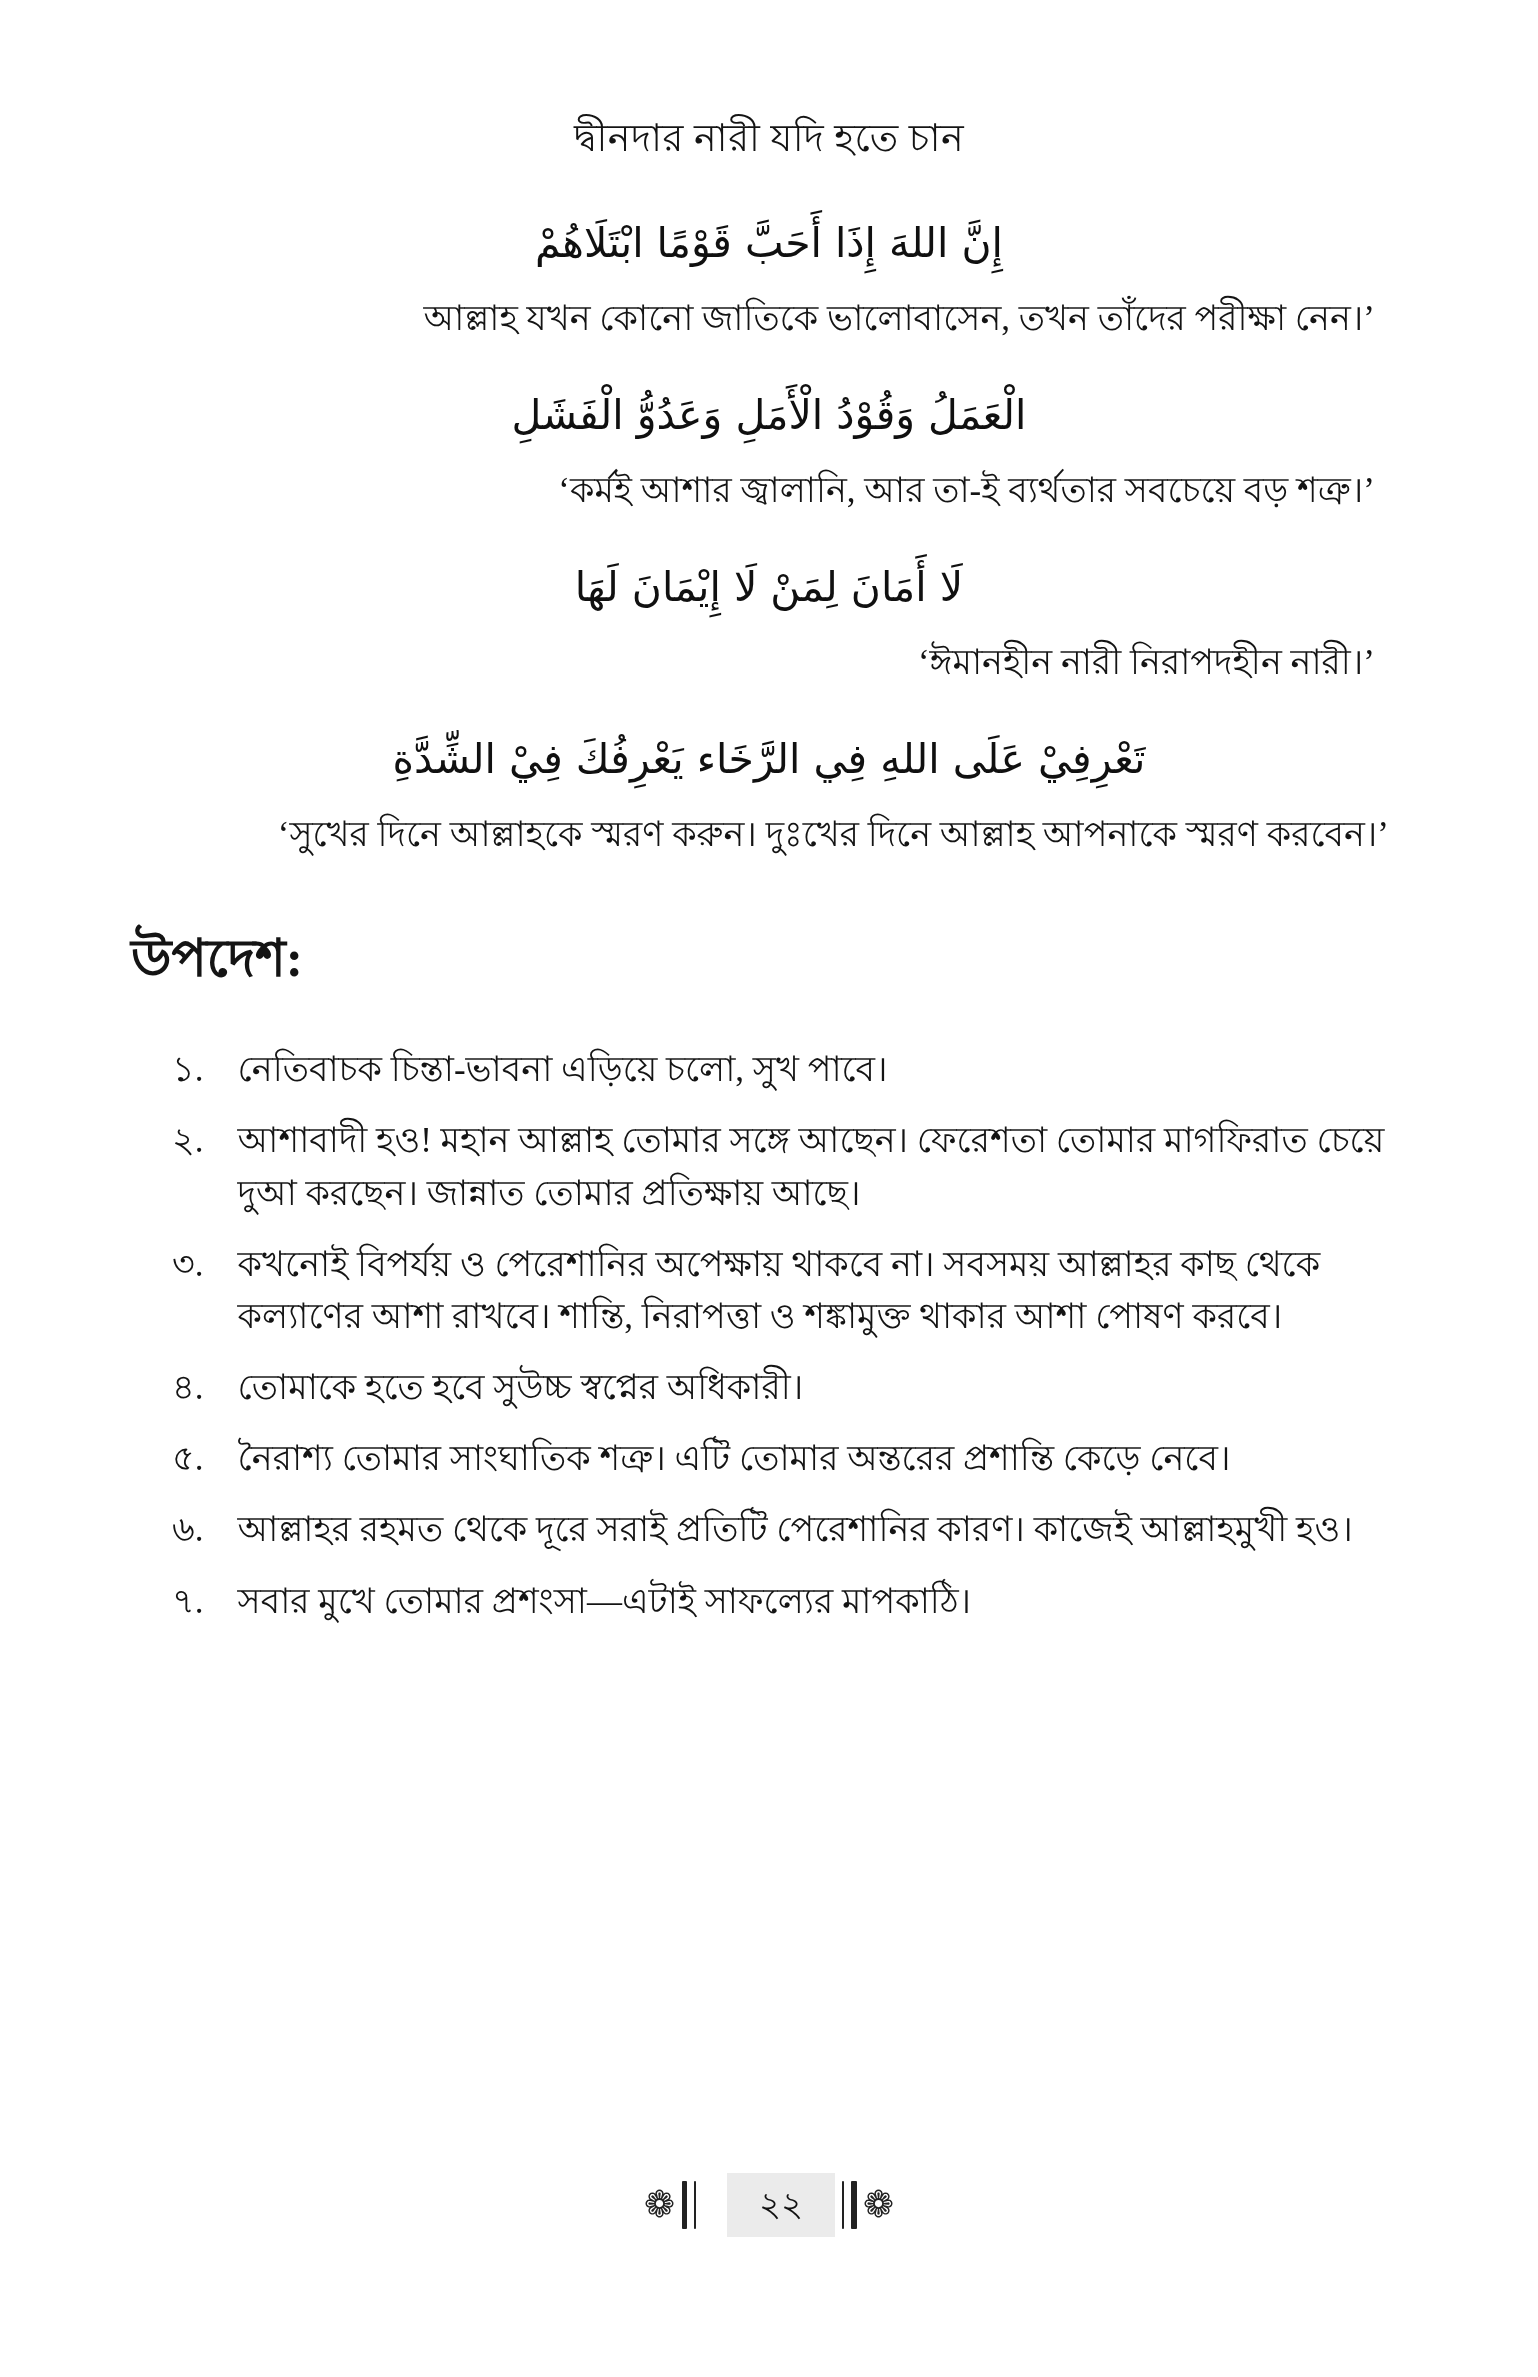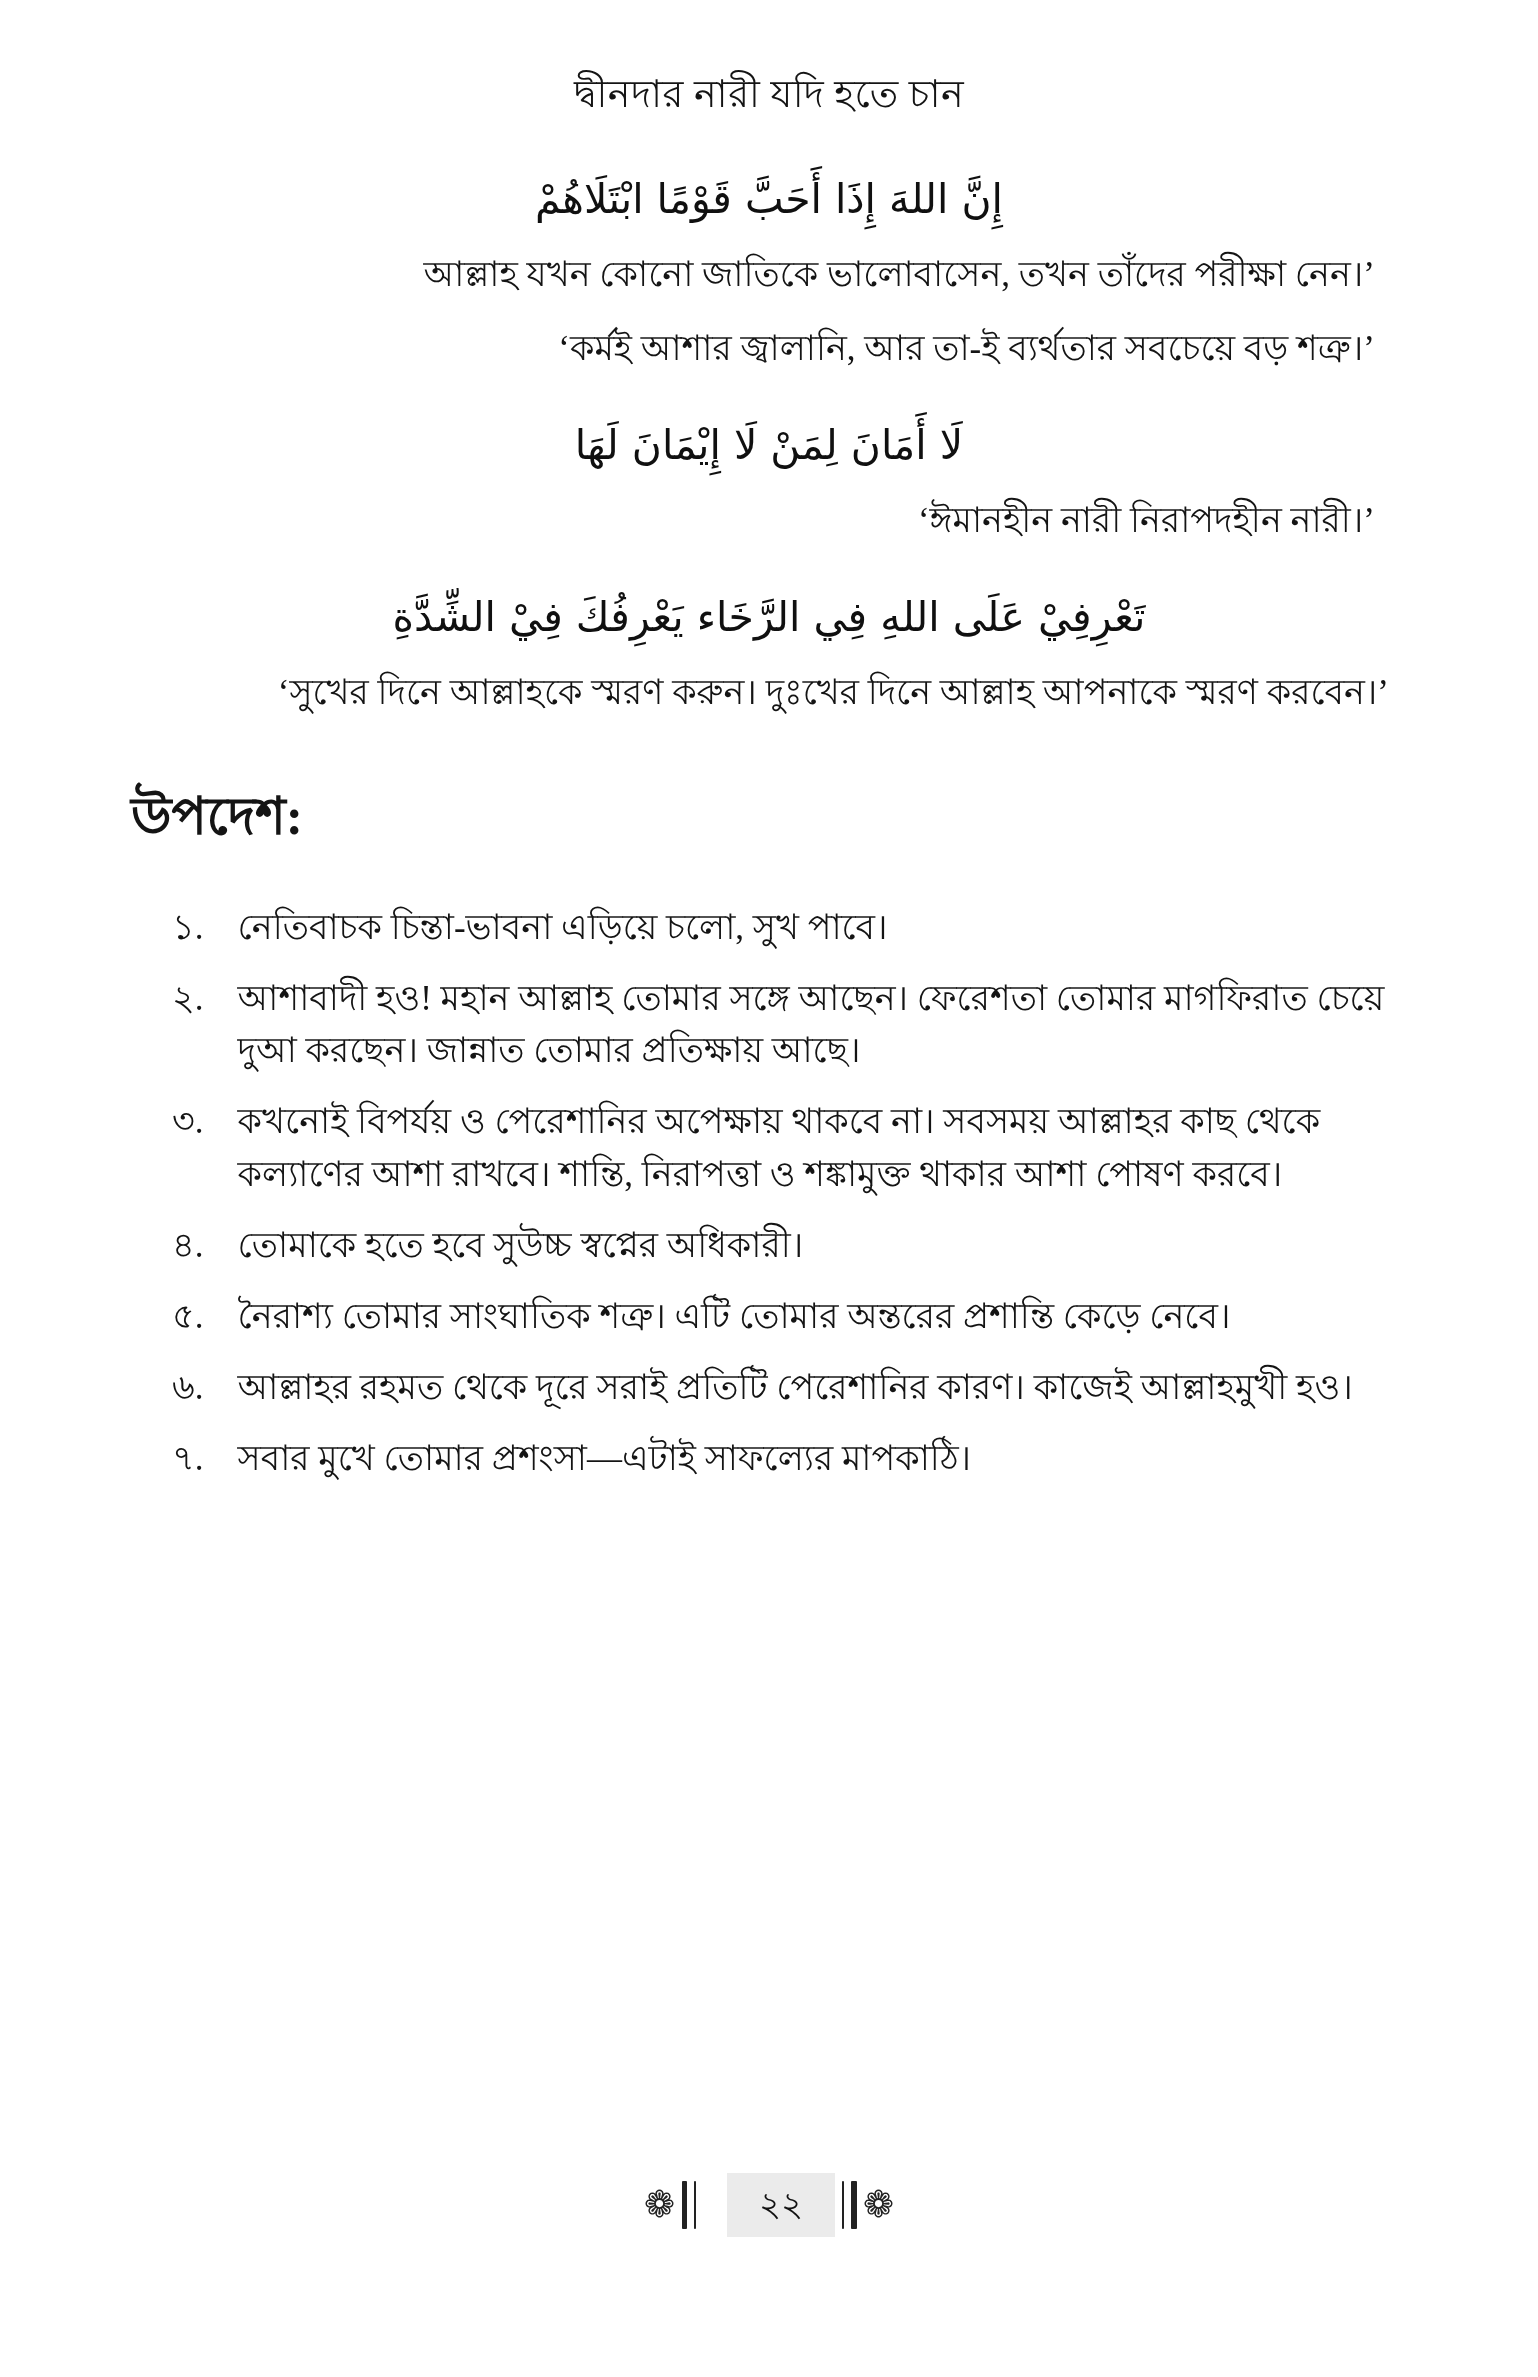--- a/index.html
+++ b/index.html
@@ -6,21 +6,21 @@
   html,body { background:#888; }
   .page {
     width:1538px; height:2377px;
     background:#ffffff; color:#141414;
     font-family:"Liberation Serif","DejaVu Serif",serif;
     position:relative; overflow:hidden;
     margin:0 auto;
   }
   .header {
     text-align:center;
-    padding-top:64px;
+    padding-top:108px;
     font-size:38px;
     letter-spacing:0.5px;
   }
   .quotes { margin-top:9.3px; }
   .quote-block { text-align:center; }
   .arabic {
     direction:rtl;
     font-family:"DejaVu Sans","Liberation Serif",sans-serif;
     font-size:41px;
     line-height:1.3;
@@ -94,20 +94,21 @@
   <div class="header">দ্বীনদার নারী যদি হতে চান</div>
 
   <div class="quotes">
 
     <div class="quote-block">
       <div class="arabic">إِنَّ اللهَ إِذَا أَحَبَّ قَوْمًا ابْتَلَاهُمْ</div>
       <div class="translation">আল্লাহ যখন কোনো জাতিকে ভালোবাসেন, তখন তাঁদের পরীক্ষা নেন।’</div>
     </div>
 
     <div class="quote-block">
+      <div class="arabic">الْعَمَلُ وَقُوْدُ الْأَمَلِ وَعَدُوُّ الْفَشَلِ</div>
       <div class="translation">‘কর্মই আশার জ্বালানি, আর তা-ই ব্যর্থতার সবচেয়ে বড় শত্রু।’</div>
     </div>
 
     <div class="quote-block">
       <div class="arabic">لَا أَمَانَ لِمَنْ لَا إِيْمَانَ لَهَا</div>
       <div class="translation">‘ঈমানহীন নারী নিরাপদহীন নারী।’</div>
     </div>
 
 
     <div class="quote-block">

